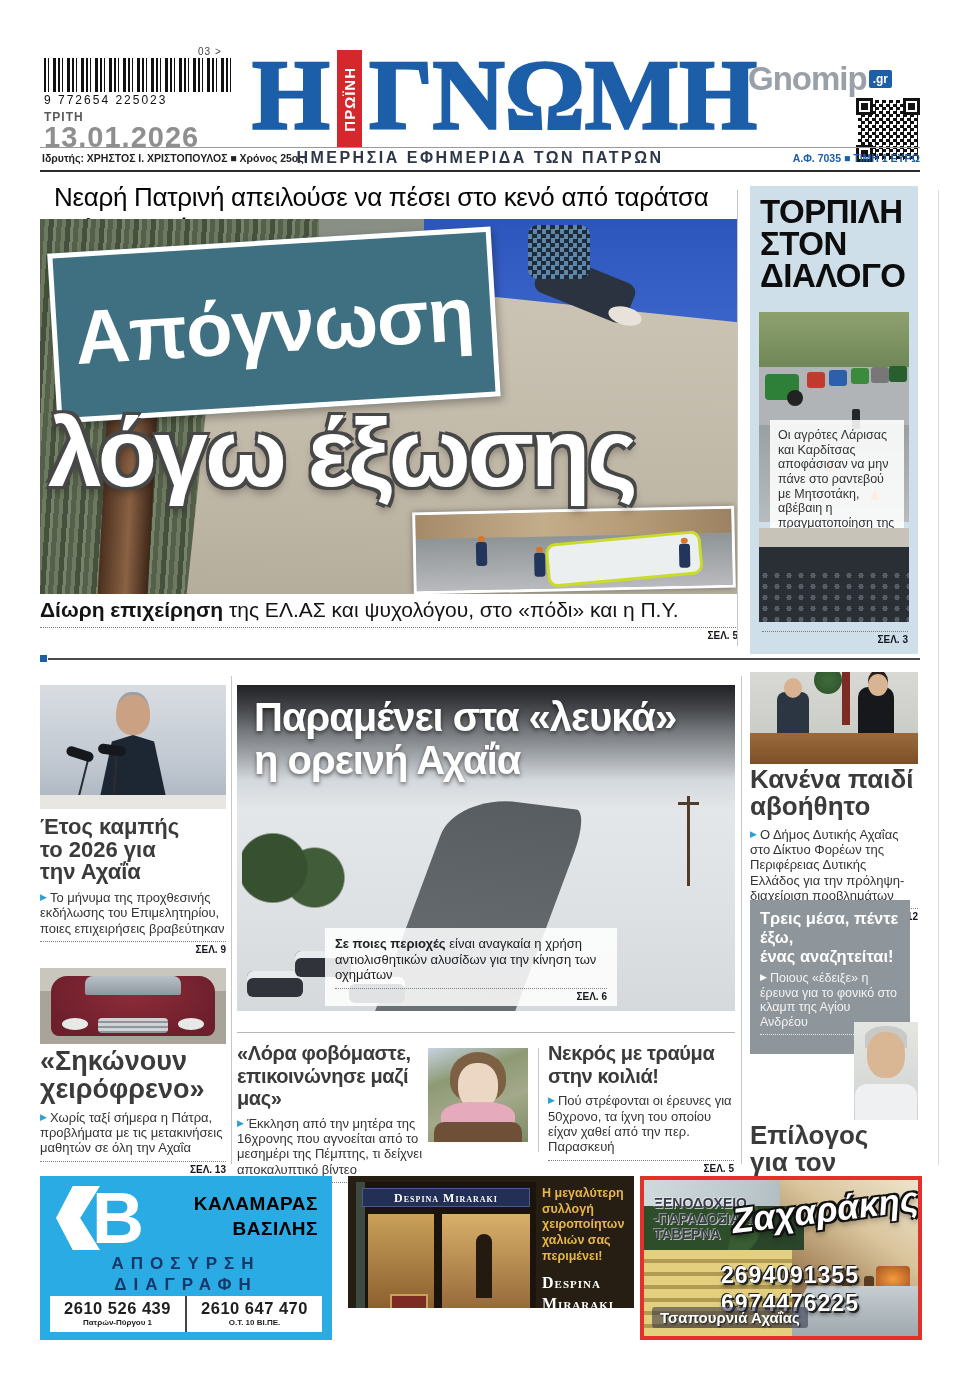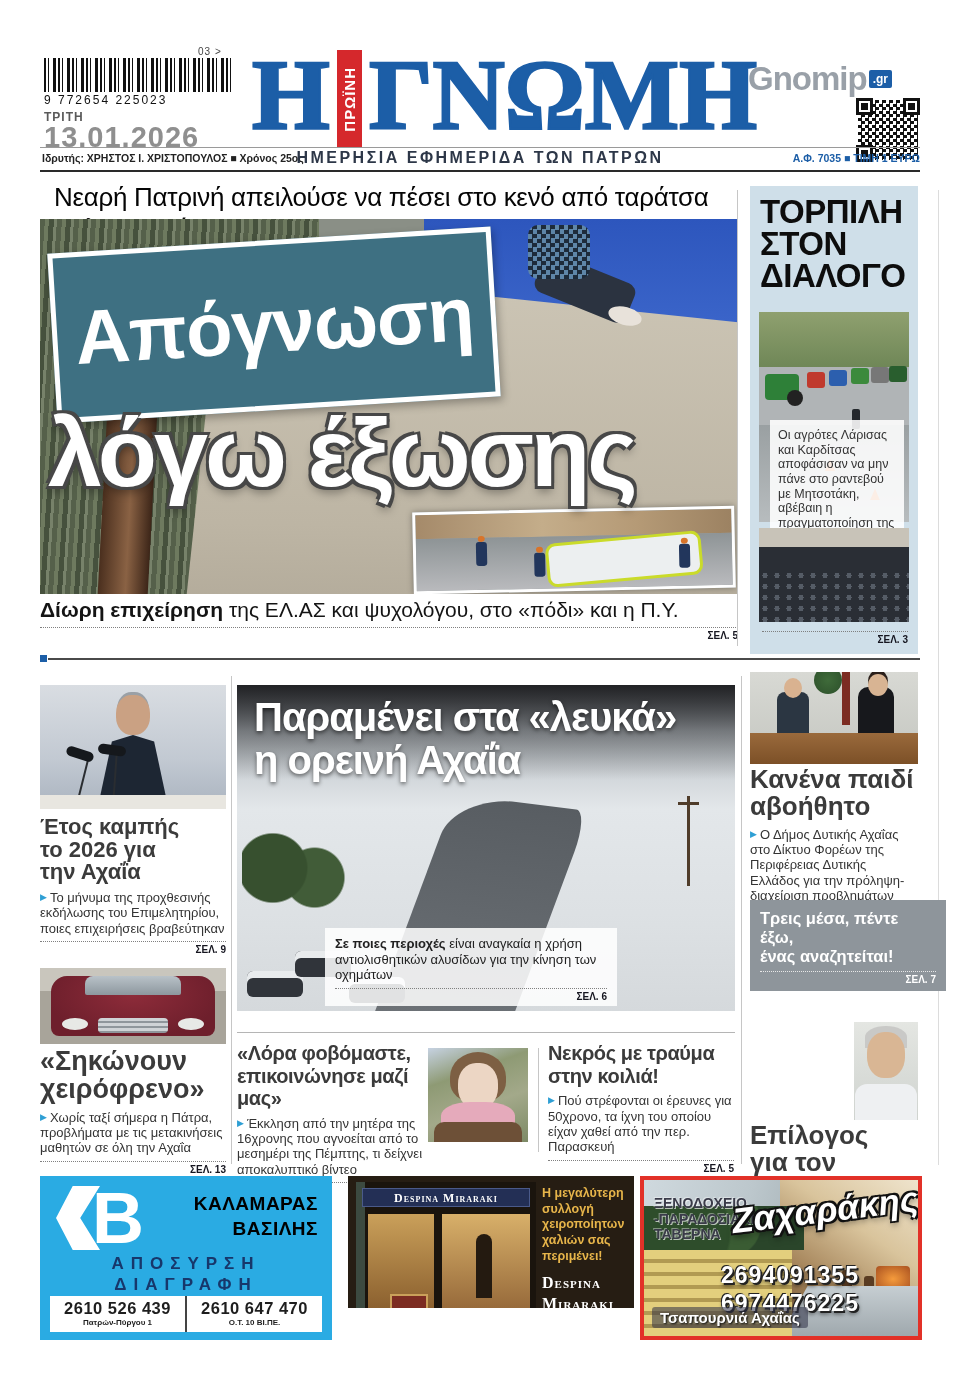--- a/index.html
+++ b/index.html
@@ -150,21 +150,21 @@
   #photoC .desk{position:absolute;left:0;bottom:0;width:100%;height:34%;background:linear-gradient(#9a6a3c,#7c5027);}
   #photoC .manL{position:absolute;left:16%;top:22%;width:32px;height:42px;background:#2b3642;border-radius:8px 8px 0 0;}
   #photoC .headL{position:absolute;left:20%;top:6%;width:18px;height:20px;background:#d9b290;border-radius:50%;}
   #photoC .womanR{position:absolute;right:14%;top:16%;width:36px;height:48px;background:#17181c;border-radius:10px 10px 0 0;}
   #photoC .headR{position:absolute;right:18%;top:2%;width:20px;height:22px;background:#d8b493;border-radius:50%;box-shadow:0 -4px 0 0 #2a1f1a;}
   #photoC .plant{position:absolute;left:38%;top:-6px;width:28px;height:28px;background:radial-gradient(#3f6b3a,#2c4f2a);border-radius:50%;}
   #photoC .candle{position:absolute;left:55%;top:0;width:8px;height:58%;background:#7c2c22;}
   #story-children{left:750px;top:766px;width:168px;}
   #story-children .head{font-size:26px;line-height:1.05;}
 
-  #clubbox{left:750px;top:900px;width:196px;background:#8e959b;padding:9px 10px 6px;box-sizing:border-box;}
+  #clubbox{left:750px;top:900px;width:160px;background:#8e959b;padding:9px 10px 6px;box-sizing:border-box;}
   #clubbox .head{font-size:16.5px;line-height:1.16;color:#fff;}
   #clubbox .sum{font-size:12.5px;line-height:1.16;color:#f2f2f2;margin-top:5px;}
   #clubbox .refrow{border-top-color:#e8e8e8;color:#fff;}
 
   #story-author{left:750px;top:1020px;width:168px;}
   #story-author .head{font-size:26px;line-height:1.05;}
   #photo-auth{float:right;width:64px;height:98px;margin:2px 0 2px 5px;overflow:hidden;position:relative;
      background:linear-gradient(#e4e6e2,#cfd3cf);}
   #photo-auth .ahair{position:absolute;left:50%;top:4px;transform:translateX(-50%);width:42px;height:22px;background:#c9c9c7;border-radius:50% 50% 0 0;}
   #photo-auth .aface{position:absolute;left:50%;top:10px;transform:translateX(-50%);width:38px;height:46px;background:#d9b694;border-radius:45%;}
@@ -396,20 +396,21 @@
   <div class="abs" id="story-children">
     <h3 class="head pre">Κανένα παιδί
 αβοήθητο</h3>
     <p class="sum"><span class="arrow">▶</span><span>Ο Δήμος Δυτικής Αχαΐας στο Δίκτυο Φορέων της Περιφέρειας Δυτικής Ελλάδος για την πρόληψη-διαχείριση προβλημάτων</span></p>
     <div class="refrow"><span>ΣΕΛ. 12</span></div>
   </div>
 
   <div class="abs" id="clubbox">
     <h3 class="head pre">Τρεις μέσα, πέντε έξω,
 ένας αναζητείται!</h3>
+    <p class="sum"><span class="arrow" style="color:#fff;">▶</span><span>Ποιους «έδειξε» η έρευνα για το φονικό στο κλαμπ της Αγίου Ανδρέου</span></p>
     <div class="refrow"><span>ΣΕΛ. 7</span></div>
   </div>
 
   <div class="abs" id="story-author">
     <div id="photo-auth">
       <div class="ahair"></div>
       <div class="aface"></div>
       <div class="ashirt"></div>
     </div>
     <h3 class="head pre">Επίλογος

